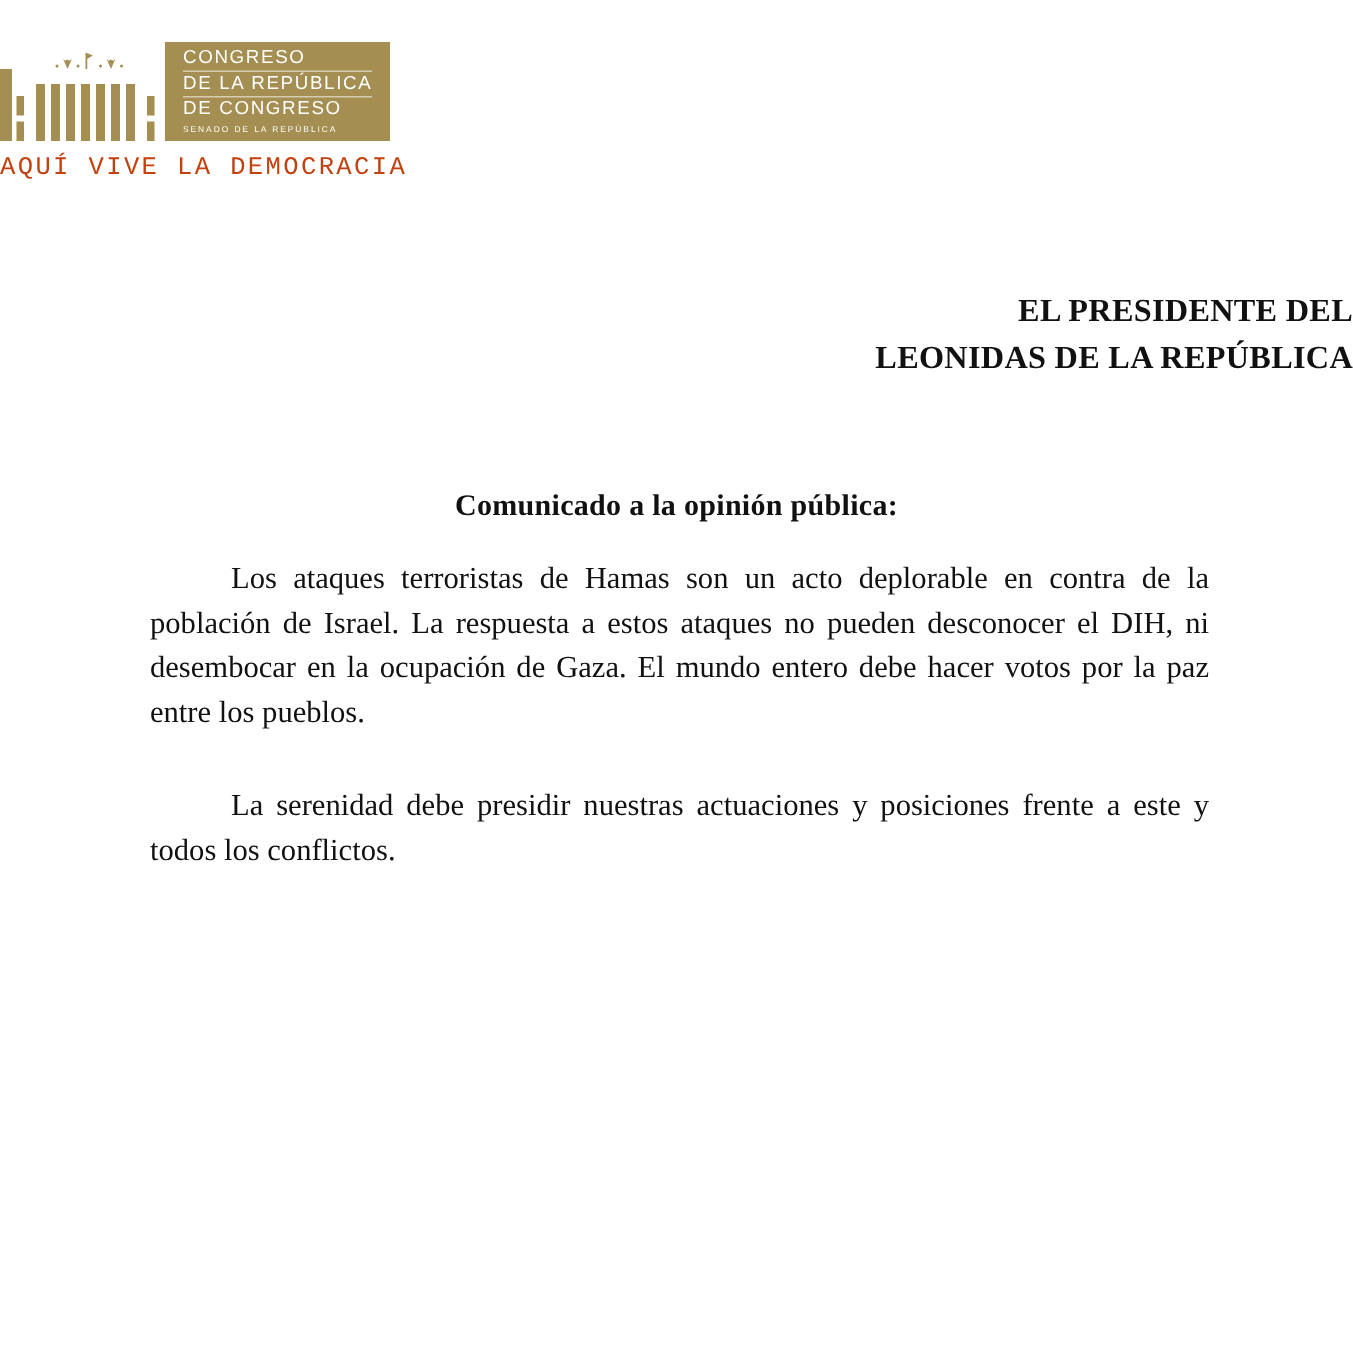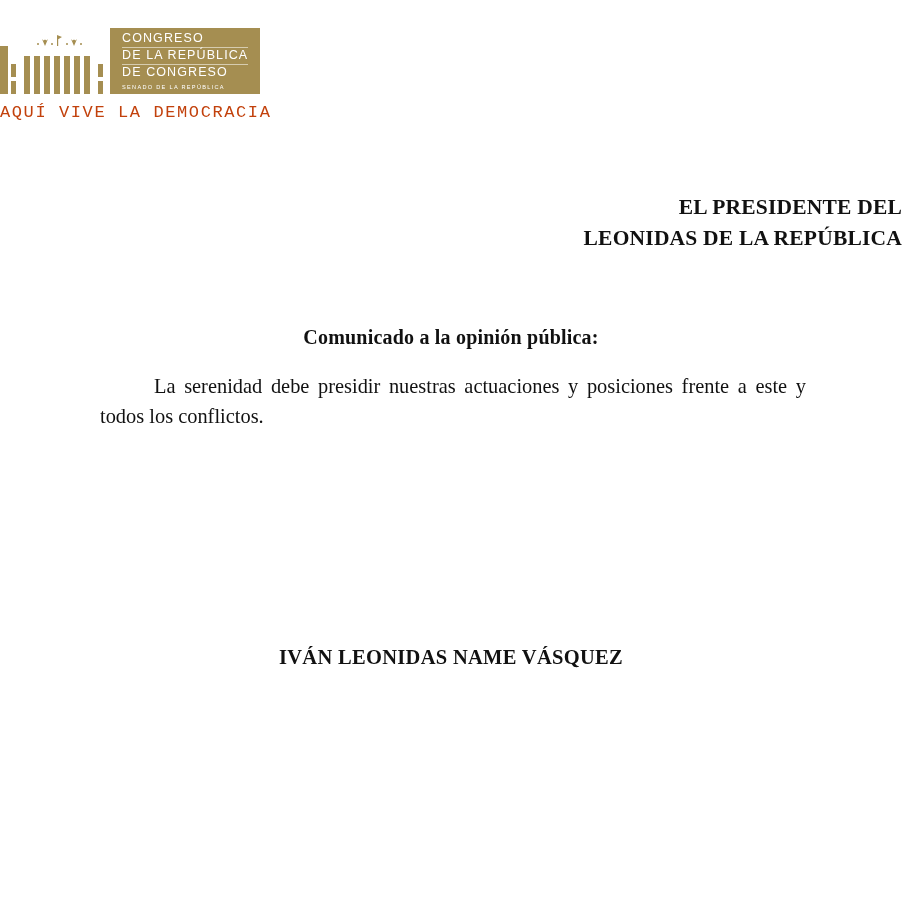--- a/index.html
+++ b/index.html
@@ -260,20 +260,20 @@
   </div>
 
   <div class="doc-title">
     <div>EL PRESIDENTE DEL</div>
     <div>LEONIDAS DE LA REPÚBLICA</div>
   </div>
 
   <div class="subtitle">Comunicado a la opinión pública:</div>
 
   <div class="body-text">
+    <p>Los ataques terroristas de Hamas son un acto deplorable en contra de la población de Israel. La respuesta a estos ataques no pueden desconocer el DIH, ni desembocar en la ocupación de Gaza. El mundo entero debe hacer votos por la paz entre los pueblos.</p>
     <p>La serenidad debe presidir nuestras actuaciones y posiciones frente a este y todos los conflictos.</p>
   </div>
 
   <div class="signature">
-    <div class="sig-name">IVÁN LEONIDAS NAME VÁSQUEZ</div>
   </div>
 
 </div>
 
 </body></html>

